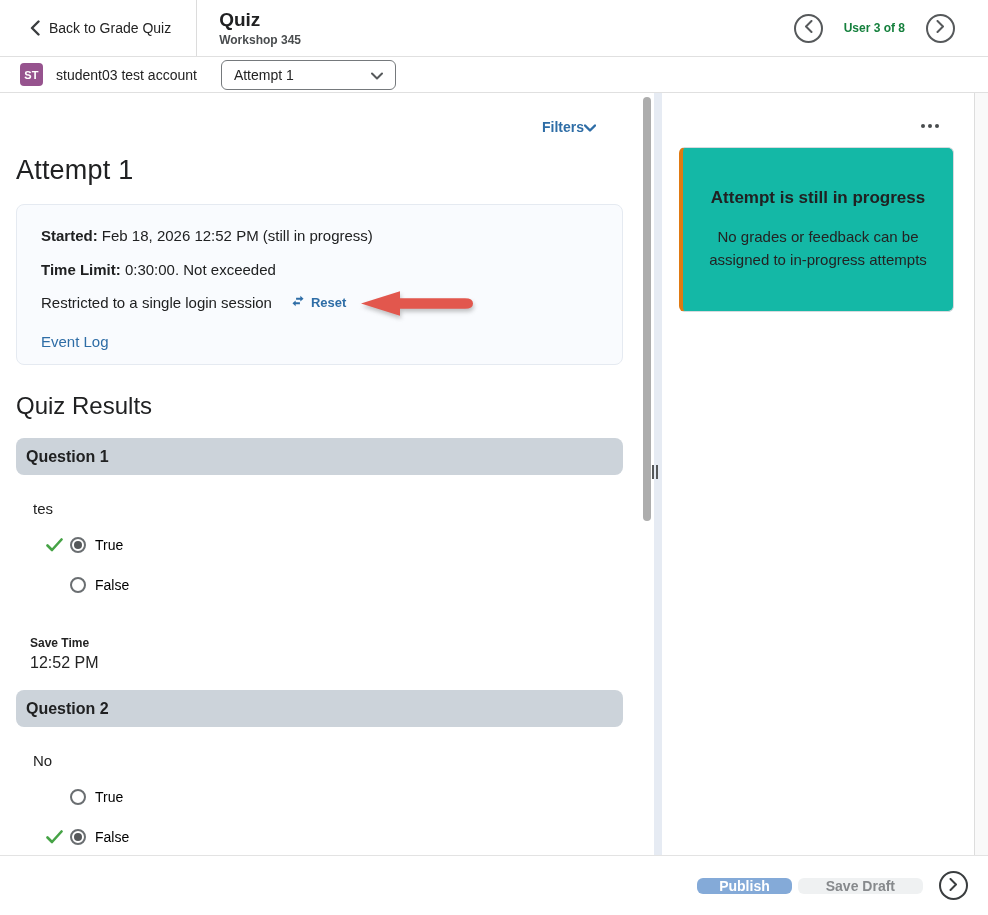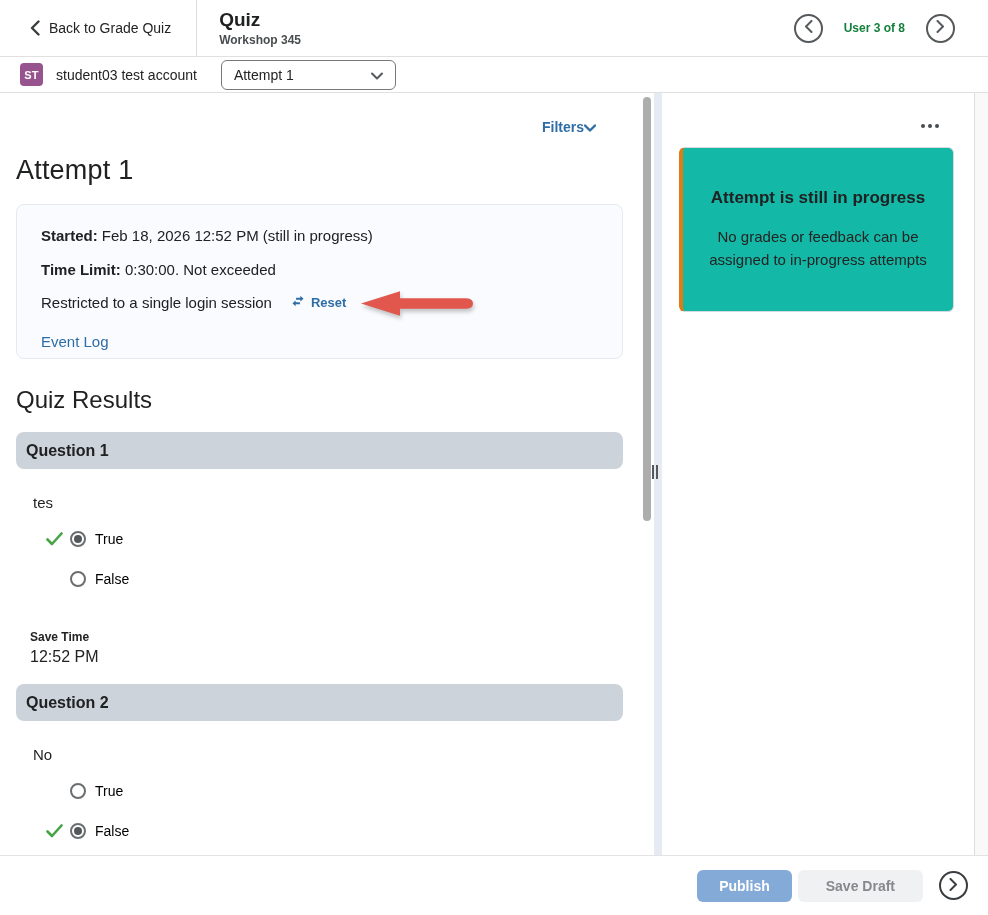--- a/index.html
+++ b/index.html
@@ -62,21 +62,21 @@
   .filters-row { display:flex; justify-content:flex-end; padding:26px 28px 0 0; }
   .filters-link {
     display:flex; align-items:center; color:#2e6da6;
     font-size:14px; font-weight:bold; cursor:pointer;
   }
 
   h1.attempt-title { font-size:27px; font-weight:400; color:#202122; margin-top:20px; letter-spacing:.2px; }
 
   .info-box {
     margin-top:18px; width:607px; background:#f9fbfe; border:1px solid #e5eaf1;
-    border-radius:8px; padding:21px 24px 8px 24px; position:relative; font-size:15px;
+    border-radius:8px; padding:21px 24px 14px 24px; position:relative; font-size:15px;
   }
   .info-line { margin-bottom:15px; line-height:19px; }
   .info-line b { font-weight:bold; }
   .restrict-row { display:flex; position:relative; margin-bottom:16px; }
   .reset-link {
     display:flex; align-items:center; gap:6px; margin-left:19px;
     color:#2e6da6; font-size:13px; font-weight:bold; cursor:pointer;
   }
   .annotation-arrow { position:absolute; left:318px; top:-6px; pointer-events:none;
     filter:drop-shadow(1px 3px 2px rgba(120,120,120,.45)); }
@@ -130,21 +130,21 @@
   .alert-body { font-size:15px; color:#232323; margin-top:17px; line-height:23px; max-width:230px; }
 
   .gutter { width:13px; flex:0 0 13px; background:#f9f9f9; }
 
   
   .bottombar {
     height:60px; flex:0 0 60px; background:#fff; border-top:1px solid #e3e3e3;
     display:flex; align-items:center; justify-content:flex-end; gap:6px; padding-right:20px;
   }
   .btn {
-    height:32px; border:none; border-radius:6px; font-family:inherit;
+    height:16px; border:none; border-radius:6px; font-family:inherit;
     font-size:14px; font-weight:bold; padding:0 22px; cursor:pointer;
   }
   .btn-publish { background:#84aad8; color:#ffffff; }
   .btn-savedraft { background:#eff1f2; color:#86898c; margin-left:0; padding:0 28px; }
   .footer-next {
     width:29px; height:29px; border-radius:50%; border:2px solid #3a3d3f; background:#fff;
     display:flex; align-items:center; justify-content:center; cursor:pointer; margin-left:10px; padding:0;
   }
 </style>
 </head>

